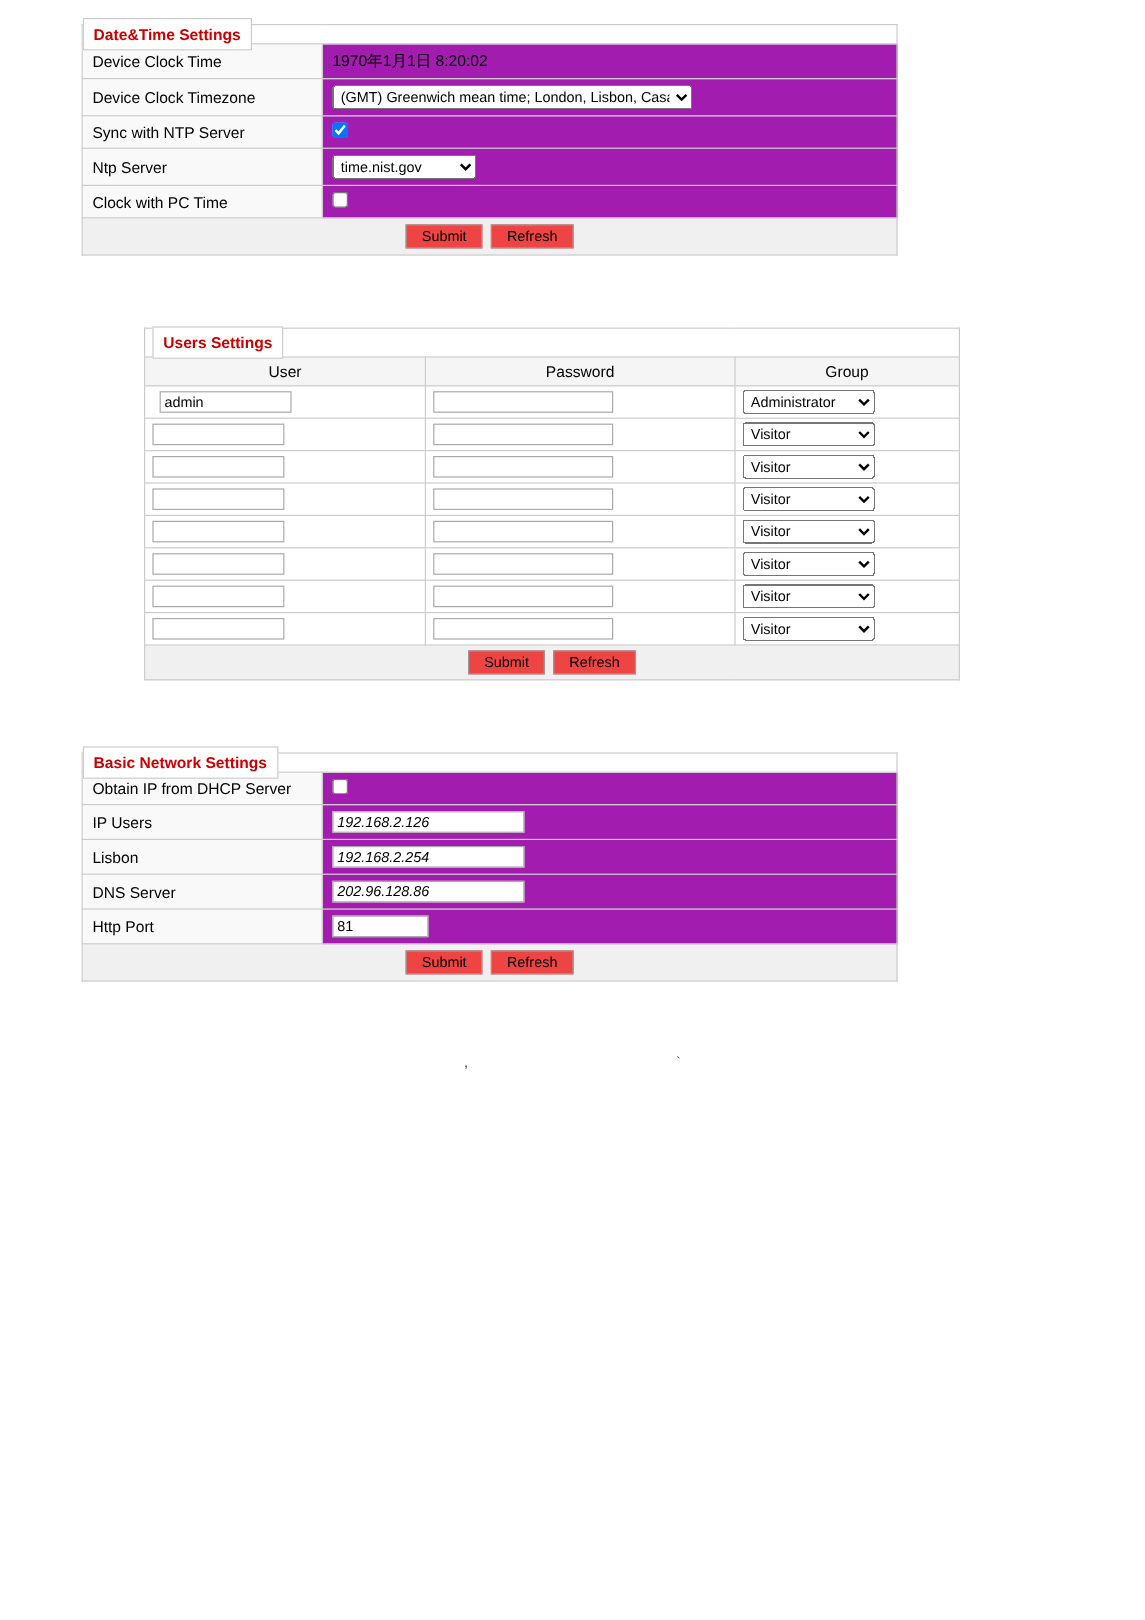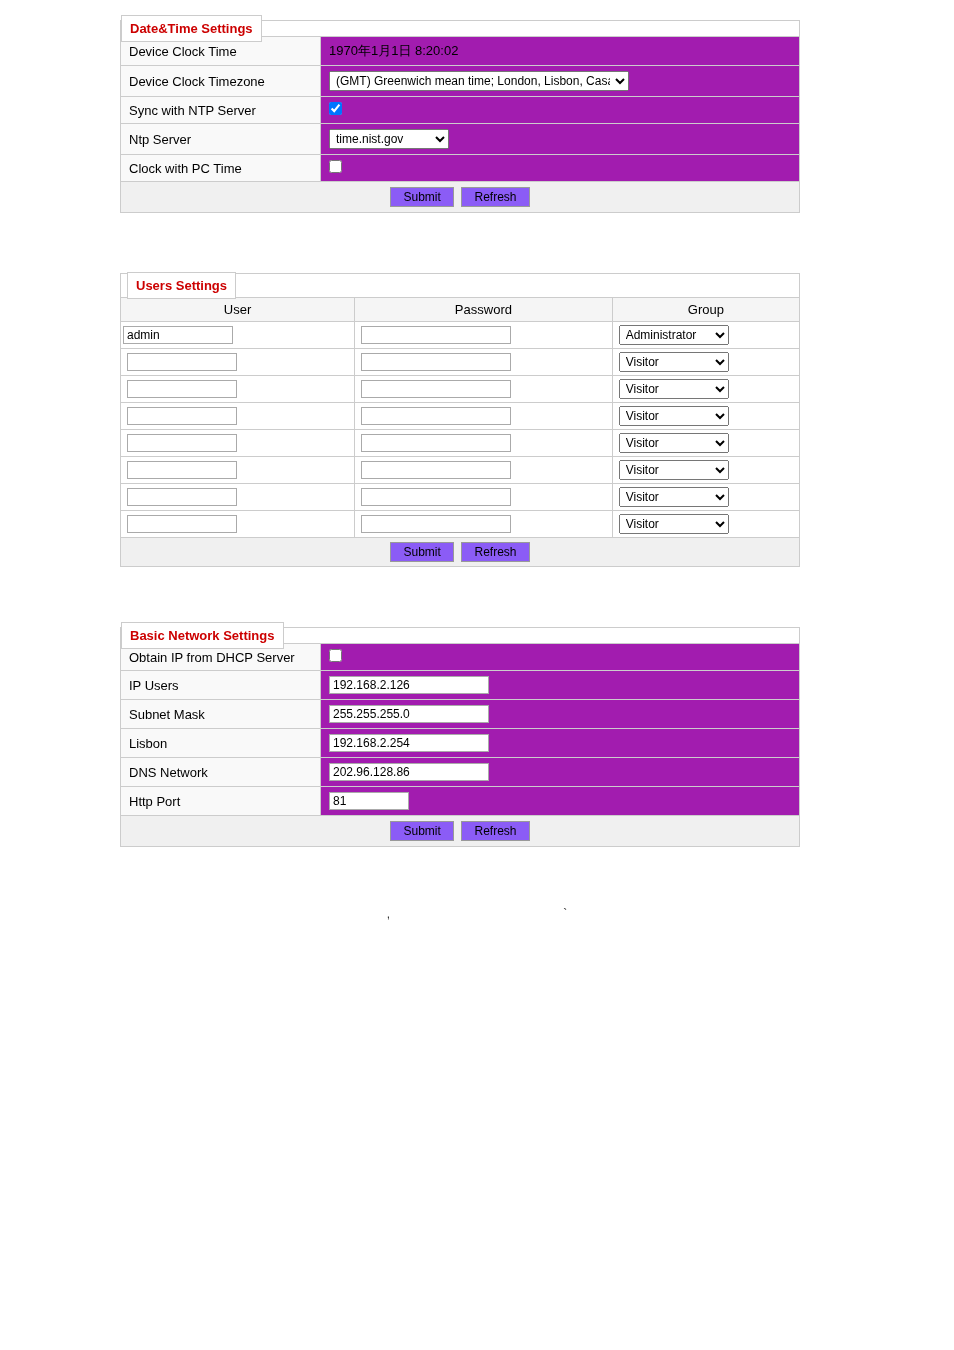--- a/index.html
+++ b/index.html
@@ -11,21 +11,21 @@
       padding: 20px;
     }
 
     .section {
       margin-bottom: 60px;
     }
 
     .settings-table {
       border-collapse: collapse;
       width: 680px;
-      margin-left: 100px;
+      margin-left: 48px;
     }
 
     .settings-table td {
       border: 1px solid #ccc;
       padding: 5px 8px;
     }
 
     .section-title {
       color: #cc0000;
       font-weight: bold;
@@ -52,21 +52,21 @@
       text-align: center;
       background: #f0f0f0;
       border: 1px solid #ccc;
       padding: 5px;
     }
 
     button {
       font-size: 12px;
       padding: 2px 12px;
       cursor: pointer;
-      background: #8b5cf6;
+      background: #ef4444;
       border: 1px solid #999;
     }
 
     select {
       font-size: 12px;
       padding: 1px 2px;
     }
 
     input[type="text"],
     input[type="password"] {
@@ -112,20 +112,21 @@
     .timezone-select {
       width: 300px;
     }
 
     .ntp-select {
       width: 120px;
     }
 
     .ip-input {
       width: 160px;
+      font-style: italic;
     }
 
     .port-input {
       width: 80px;
     }
   </style>
 </head>
 <body>
 
 <div class="section">
@@ -182,21 +183,21 @@
         <span class="section-title">Users Settings</span>
       </td>
     </tr>
     <tr>
       <th style="width:200px;">User</th>
       <th style="width:220px;">Password</th>
       <th style="width:160px;">Group</th>
     </tr>
 
     <tr>
-      <td style="padding:3px 2px;">
+      <td style="padding:3px 12px;">
         <input type="text" class="user-input" value="admin" style="">
       </td>
       <td style="padding:3px 6px;">
         <input type="password" class="pass-input" style="">
       </td>
       <td style="padding:3px 6px;">
         <select class="group-select">
           <option>Administrator</option>
           <option>Visitor</option>
         </select>
@@ -262,33 +263,27 @@
         <input type="checkbox" style="">
       </td>
     </tr>
     <tr>
       <td class="label-col">IP Users</td>
       <td class="value-col">
         <input type="text" class="ip-input" value="192.168.2.126" style="">
       </td>
     </tr>
     <tr>
-      <td class="label-col">Subnet Mask</td>
-      <td class="value-col">
-        <input type="text" class="ip-input" value="255.255.255.0" style="">
-      </td>
-    </tr>
-    <tr>
       <td class="label-col">Lisbon</td>
       <td class="value-col">
         <input type="text" class="ip-input" value="192.168.2.254" style="">
       </td>
     </tr>
     <tr>
-      <td class="label-col">DNS Network</td>
+      <td class="label-col">DNS Server</td>
       <td class="value-col">
         <input type="text" class="ip-input" value="202.96.128.86" style="">
       </td>
     </tr>
     <tr>
       <td class="label-col">Http Port</td>
       <td class="value-col">
         <input type="text" class="port-input" value="81" style="">
       </td>
     </tr>

